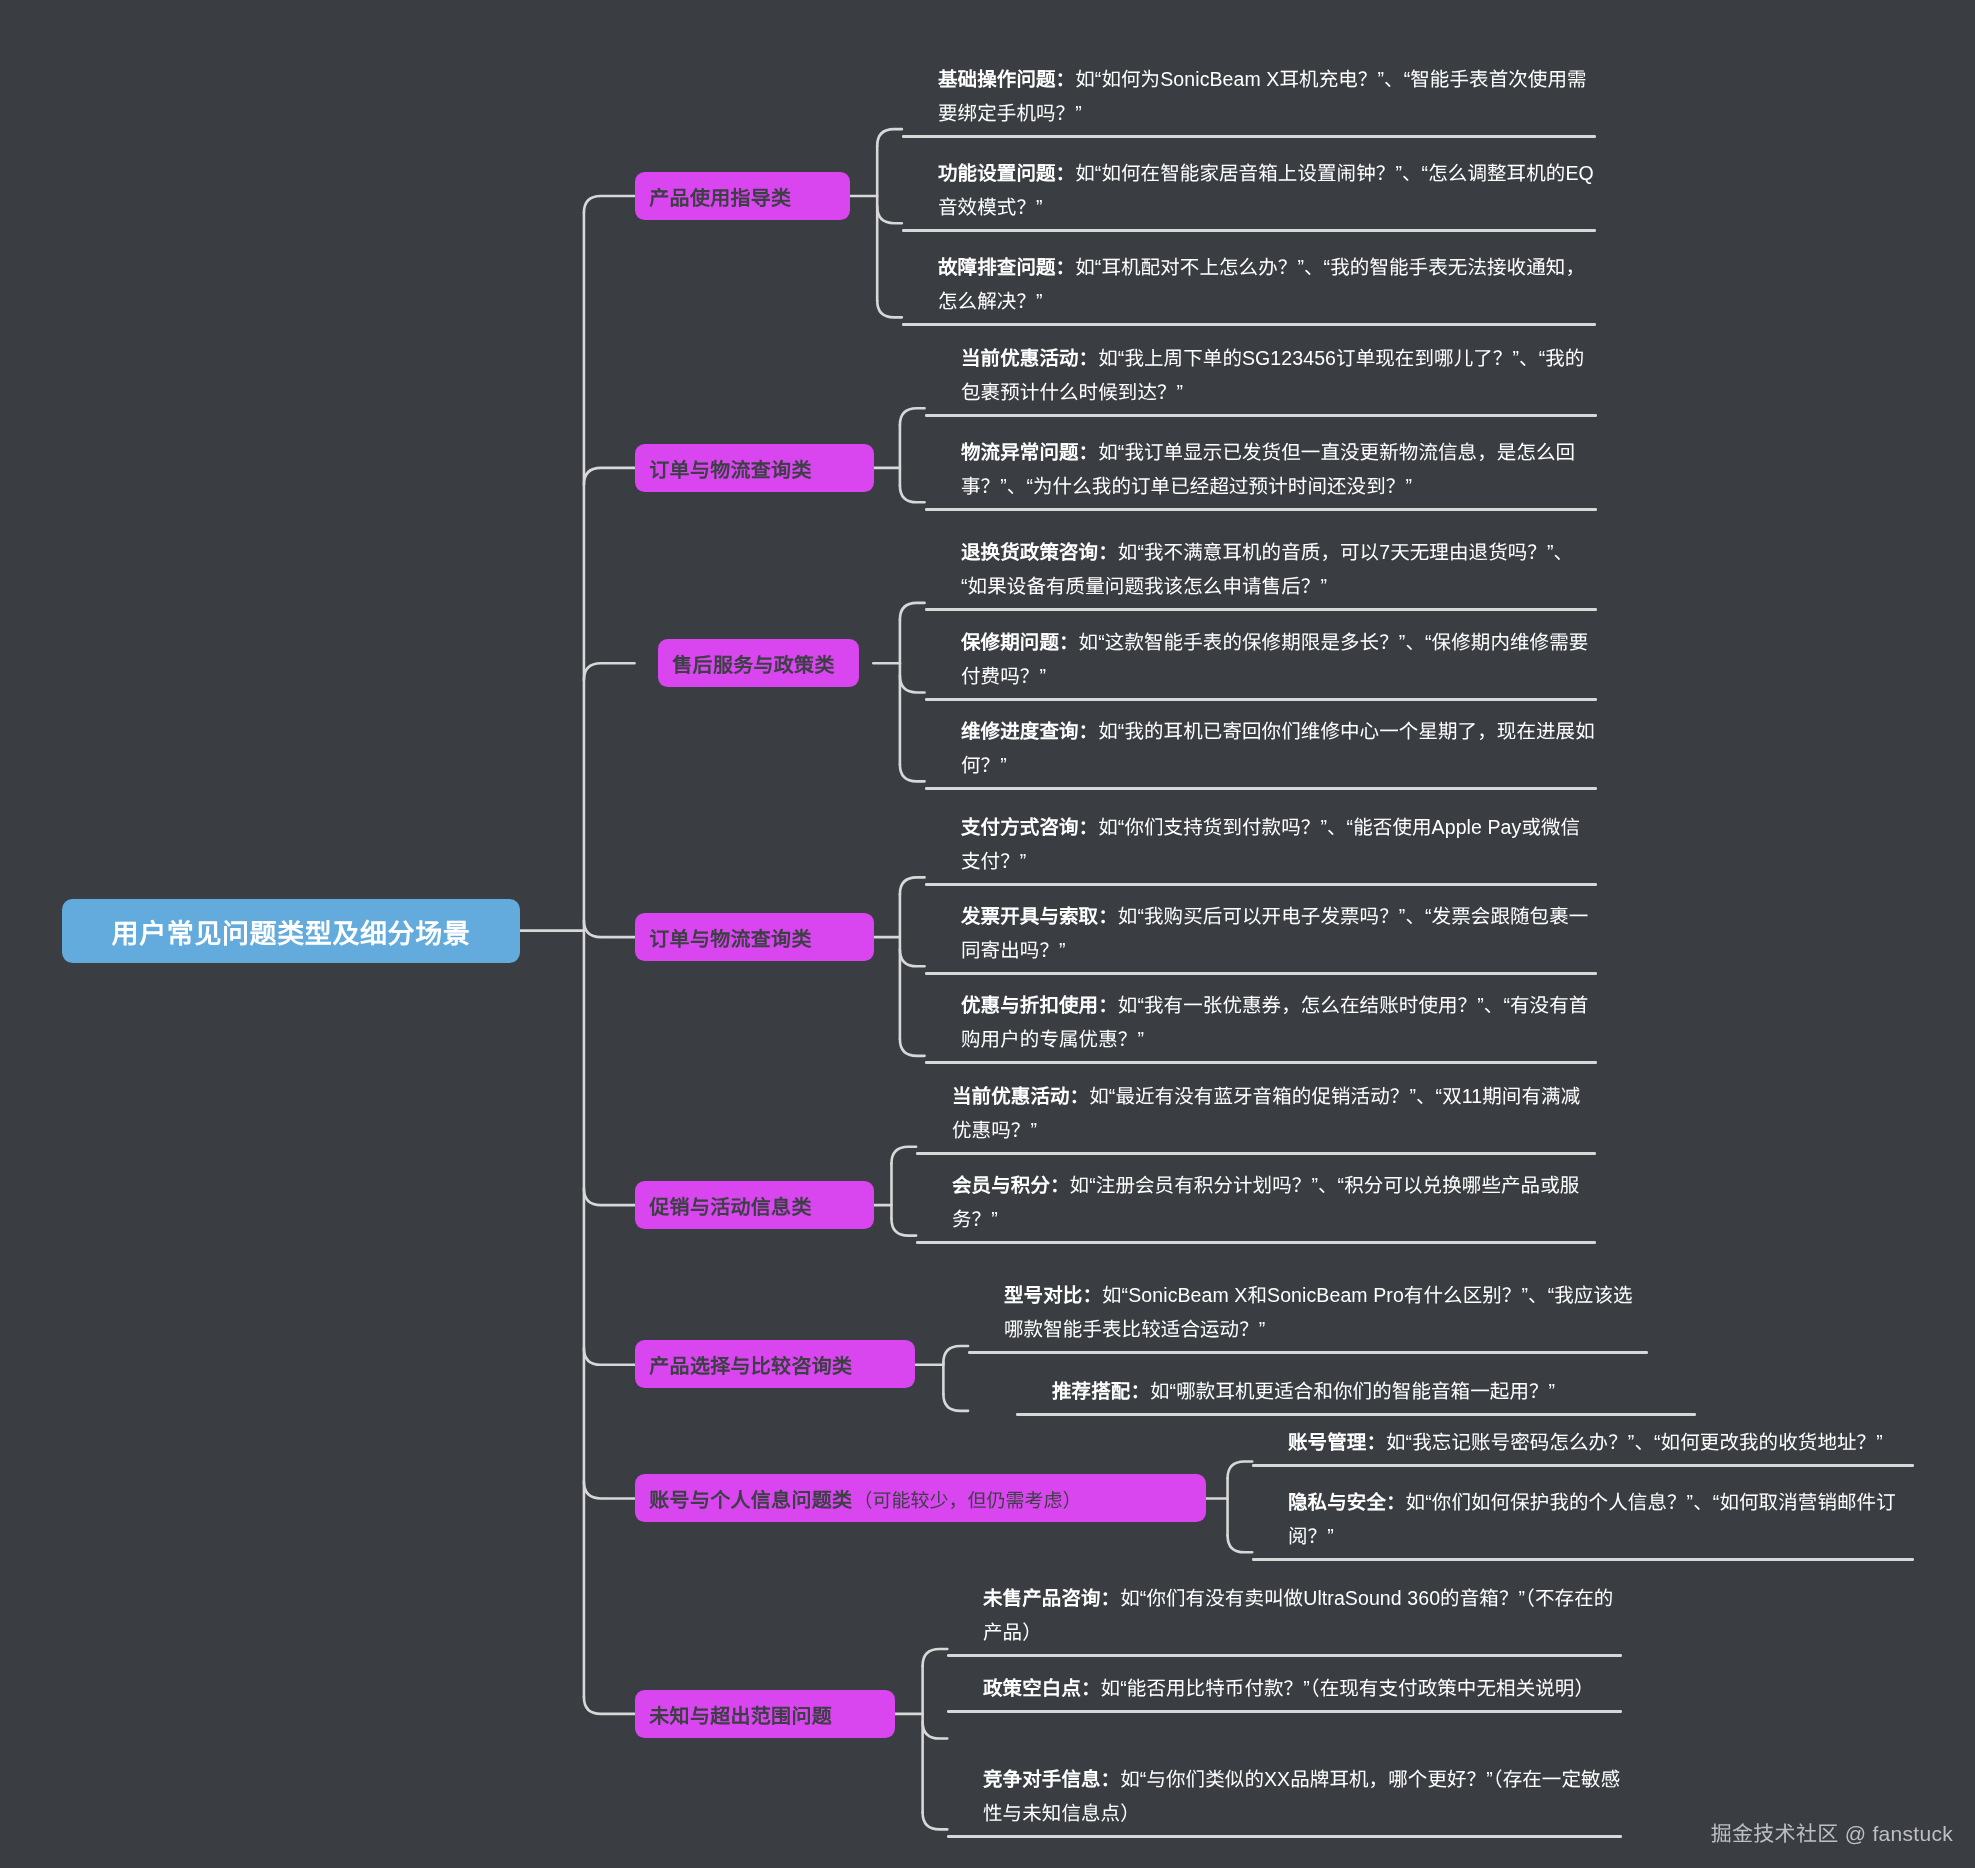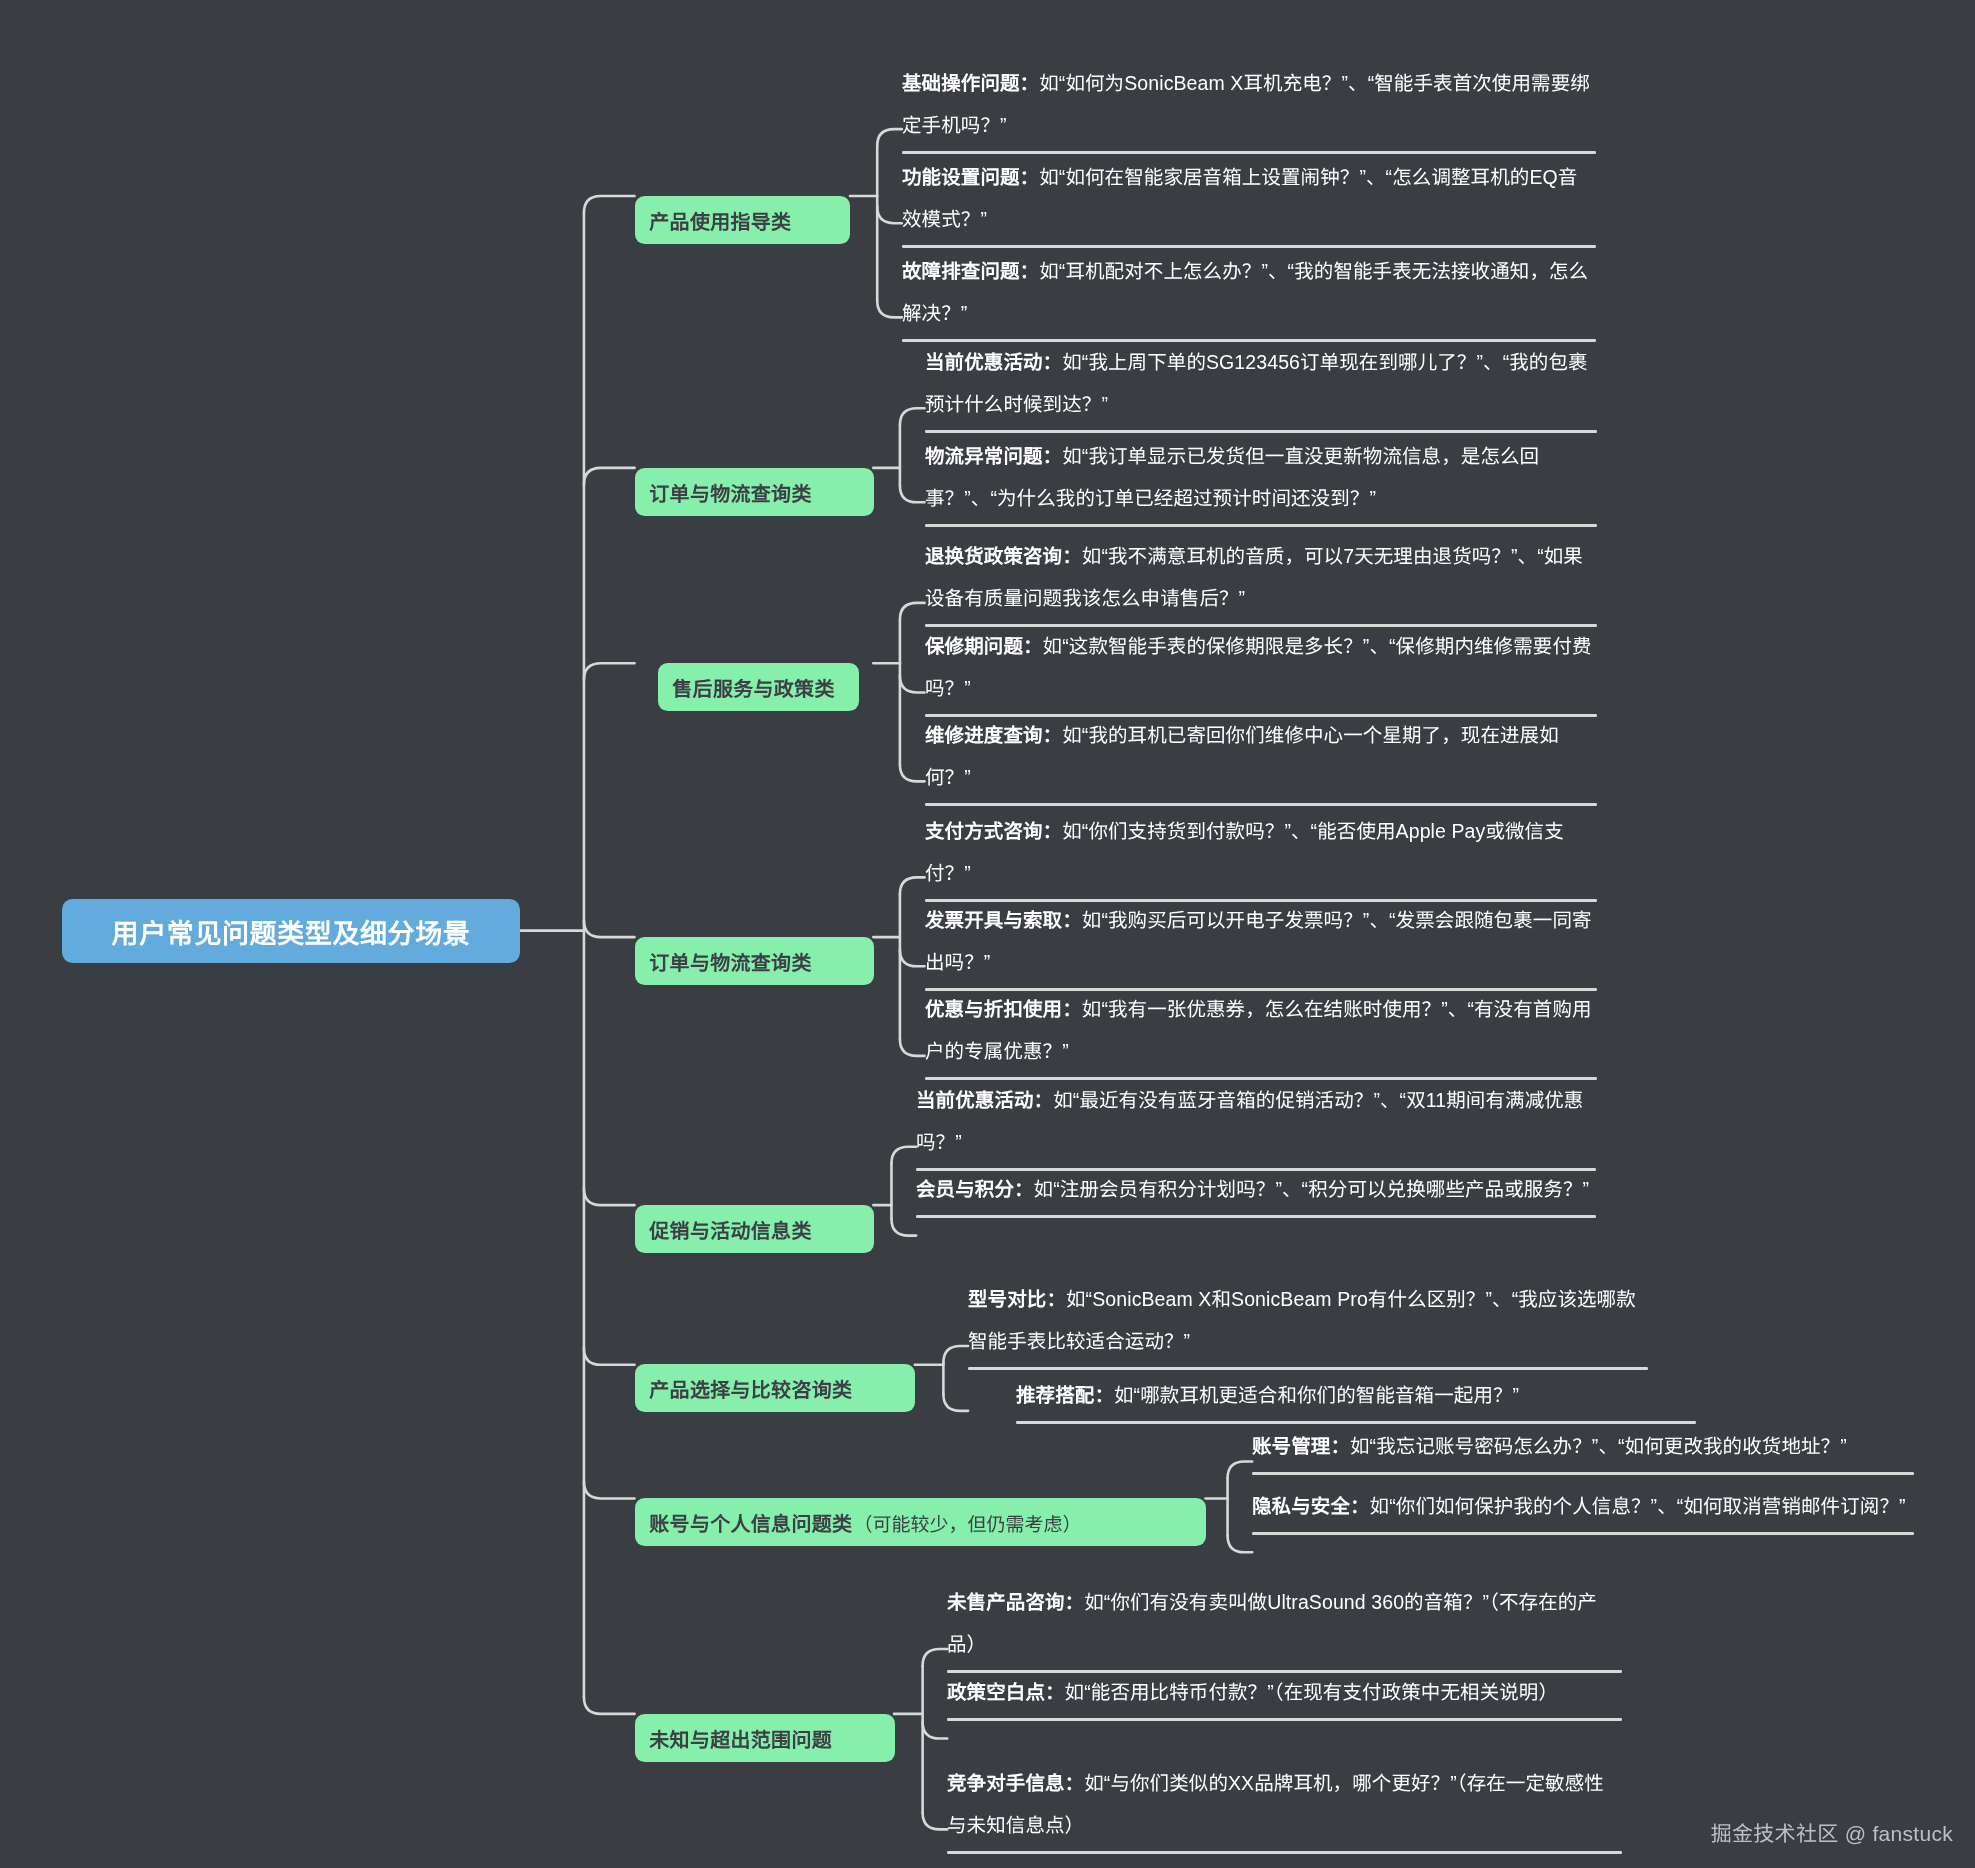--- a/index.html
+++ b/index.html
@@ -49,29 +49,28 @@
     font-size: 27px;
     font-weight: 700;
     color: #ffffff;
     letter-spacing: 0.6px;
     white-space: nowrap;
   }
 
   
   .branch-node {
     position: absolute;
-    background: #86efac;
+    background: #d946ef;
     border-radius: 9.7px;
     height: 48px;
     display: flex;
     align-items: center;
     box-sizing: border-box;
     padding: 0 14.3px;
     white-space: nowrap;
-    margin-top: 24px;
   }
   .branch-node .branch-label {
     font-size: 20px;
     font-weight: 700;
     color: #3c3f44;
     letter-spacing: 0.3px;
   }
   .branch-node .branch-note {
     font-size: 19px;
     font-weight: 400;
@@ -79,24 +78,25 @@
     margin-left: 1.3px;
   }
 
   
   .leaf-node {
     position: absolute;
     box-sizing: border-box;
   }
   .leaf-text {
     font-size: 19.5px;
-    line-height: 42px;
+    line-height: 34px;
     color: #ffffff;
     letter-spacing: 0.1px;
     padding-bottom: 5.2px;
+    margin-left: 36px;
   }
   .leaf-text .leaf-title {
     font-weight: 700;
   }
   .leaf-text .leaf-body {
     font-weight: 400;
   }
   .leaf-rule {
     height: 2.6px;
     background: #d8d8d8;

